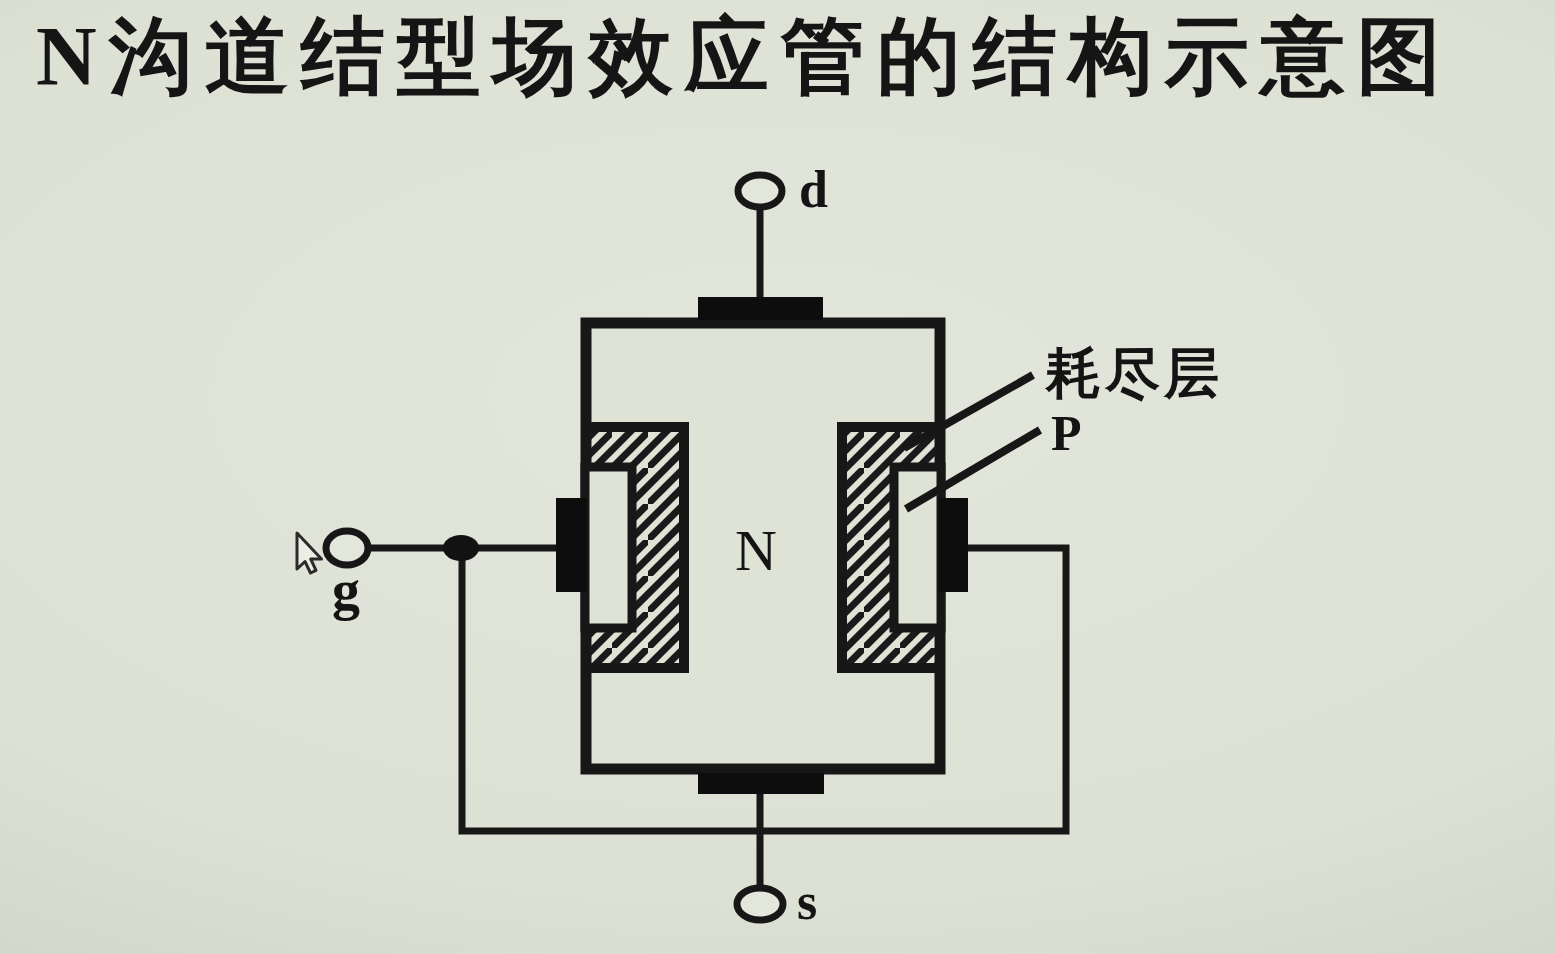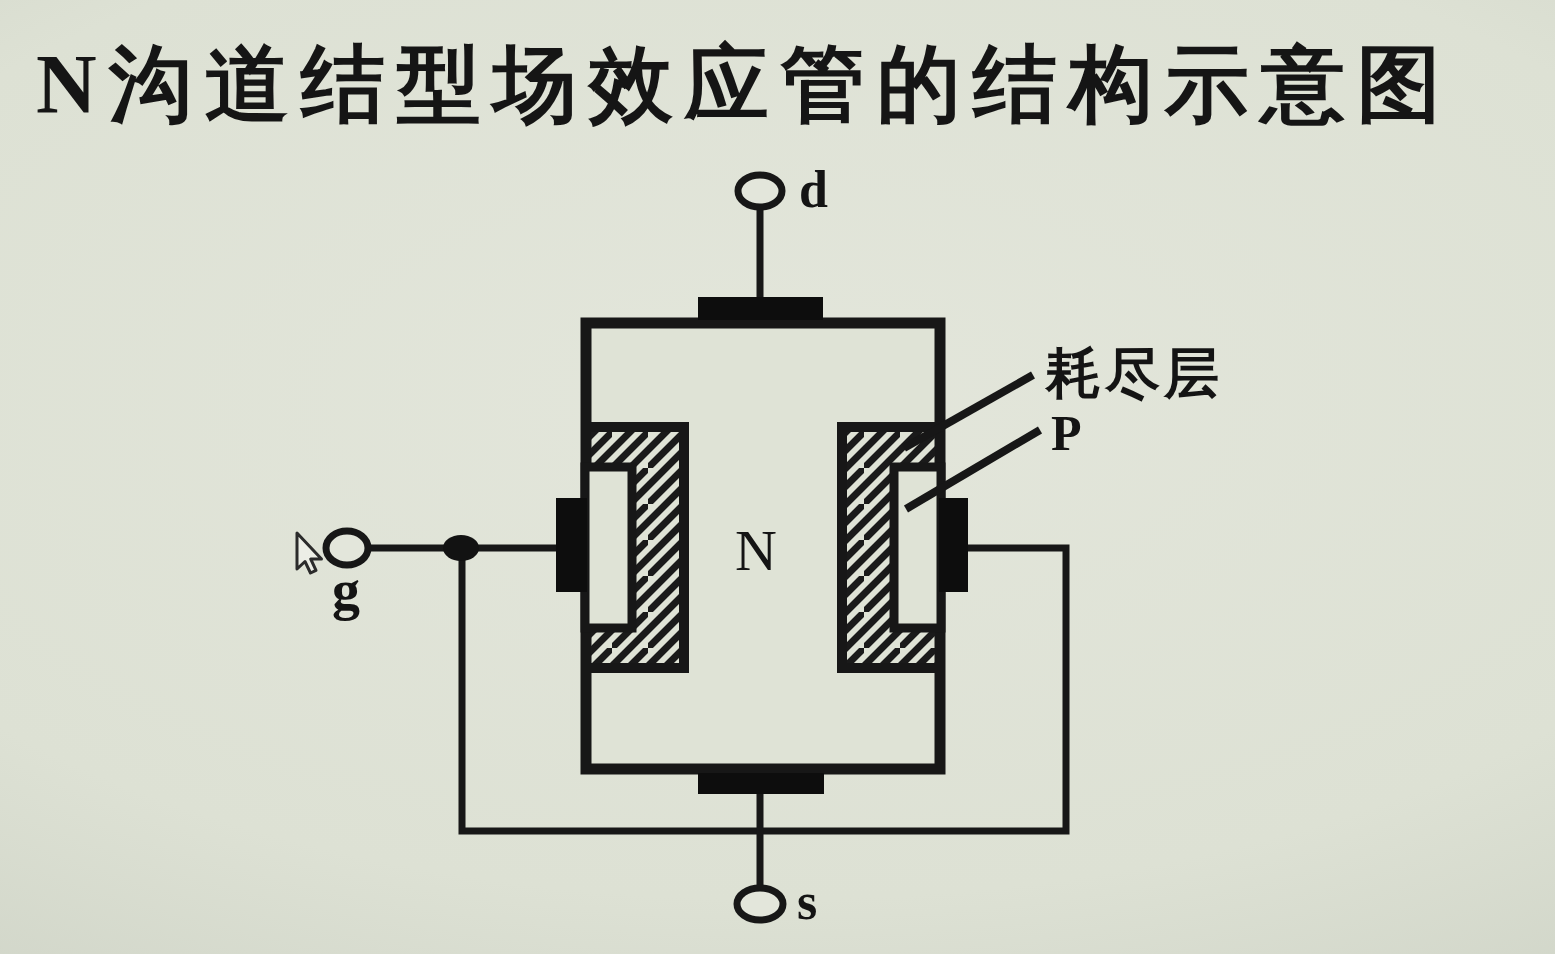--- a/index.html
+++ b/index.html
@@ -9,21 +9,20 @@
   }
   .slide{
     position:relative;width:1555px;height:954px;
     background:radial-gradient(ellipse 120% 95% at 50% 42%, #e3e6db 0%, #dde1d4 55%, #cdd2c5 85%, #b9beb2 100%);
   }
   .slide-title{
     position:absolute;left:36px;top:0px;width:1480px;
     font-size:84px;font-weight:700;color:#151515;
     letter-spacing:12px;white-space:nowrap;
     font-family:"Liberation Serif","DejaVu Serif",serif;
-    margin-top:28px;
   }
   svg.diagram{position:absolute;left:0;top:0;}
   text{font-family:"Liberation Serif","DejaVu Serif",serif;fill:#141414;}
 </style>
 </head>
 <body>
 
 <div class="slide">
 
   <div class="slide-title">N沟道结型场效应管的结构示意图</div>

